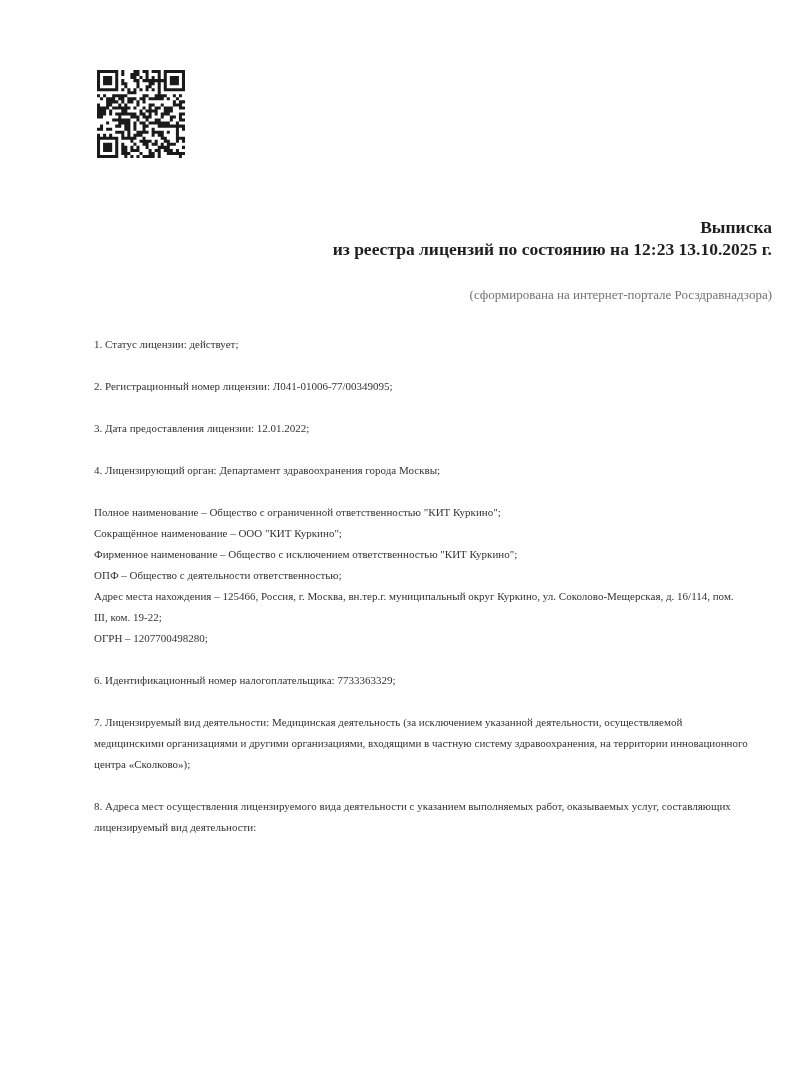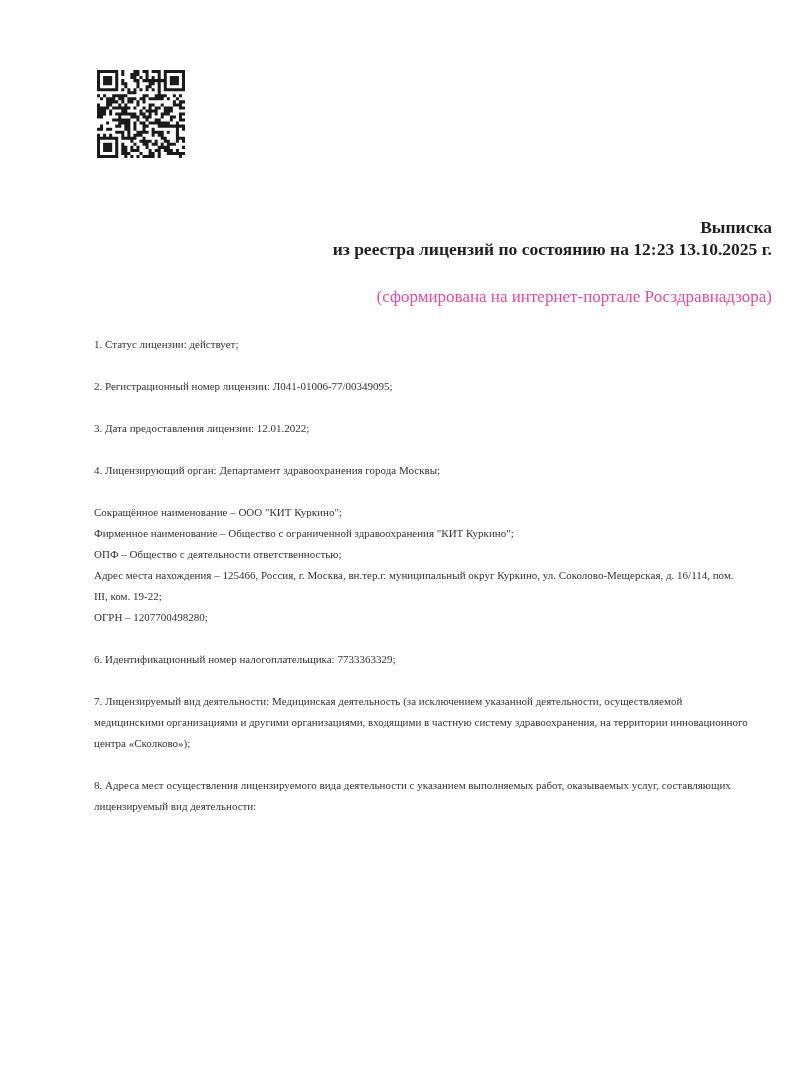--- a/index.html
+++ b/index.html
@@ -33,22 +33,22 @@
     font-size: 17.5px;
     line-height: 22px;
     color: #1f1f1f;
   }
   .formed-note {
     position: absolute;
     left: 94px;
     top: 287px;
     width: 678px;
     text-align: right;
-    font-size: 17px;
-    color: #ec4899;
+    font-size: 13px;
+    color: #737373;
   }
   .content {
     position: absolute;
     left: 94px;
     top: 334px;
     width: 654px;
     font-size: 11px;
     line-height: 21px;
     color: #333333;
   }
@@ -80,22 +80,23 @@
 
   <div class="formed-note">(сформирована на интернет-портале Росздравнадзора)</div>
 
   <div class="content">
     <p>1. Статус лицензии: действует;</p>
     <p>2. Регистрационный номер лицензии: Л041-01006-77/00349095;</p>
     <p>3. Дата предоставления лицензии: 12.01.2022;</p>
     <p>4. Лицензирующий орган: Департамент здравоохранения города Москвы;</p>
 
     <div class="company-block">
+      <div>Полное наименование – Общество с ограниченной ответственностью "КИТ Куркино";</div>
       <div>Сокращённое наименование – ООО "КИТ Куркино";</div>
-      <div>Фирменное наименование – Общество с ограниченной здравоохранения "КИТ Куркино";</div>
+      <div>Фирменное наименование – Общество с исключением ответственностью "КИТ Куркино";</div>
       <div>ОПФ – Общество с деятельности ответственностью;</div>
       <div>Адрес места нахождения – 125466, Россия, г. Москва, вн.тер.г. муниципальный округ Куркино, ул. Соколово-Мещерская, д. 16/114, пом. III, ком. 19-22;</div>
       <div>ОГРН – 1207700498280;</div>
     </div>
 
     <p>6. Идентификационный номер налогоплательщика: 7733363329;</p>
     <p>7. Лицензируемый вид деятельности: Медицинская деятельность (за исключением указанной деятельности, осуществляемой медицинскими организациями и другими организациями, входящими в частную систему здравоохранения, на территории инновационного центра «Сколково»);</p>
     <p>8. Адреса мест осуществления лицензируемого вида деятельности с указанием выполняемых работ, оказываемых услуг, составляющих лицензируемый вид деятельности:</p>
   </div>
 

